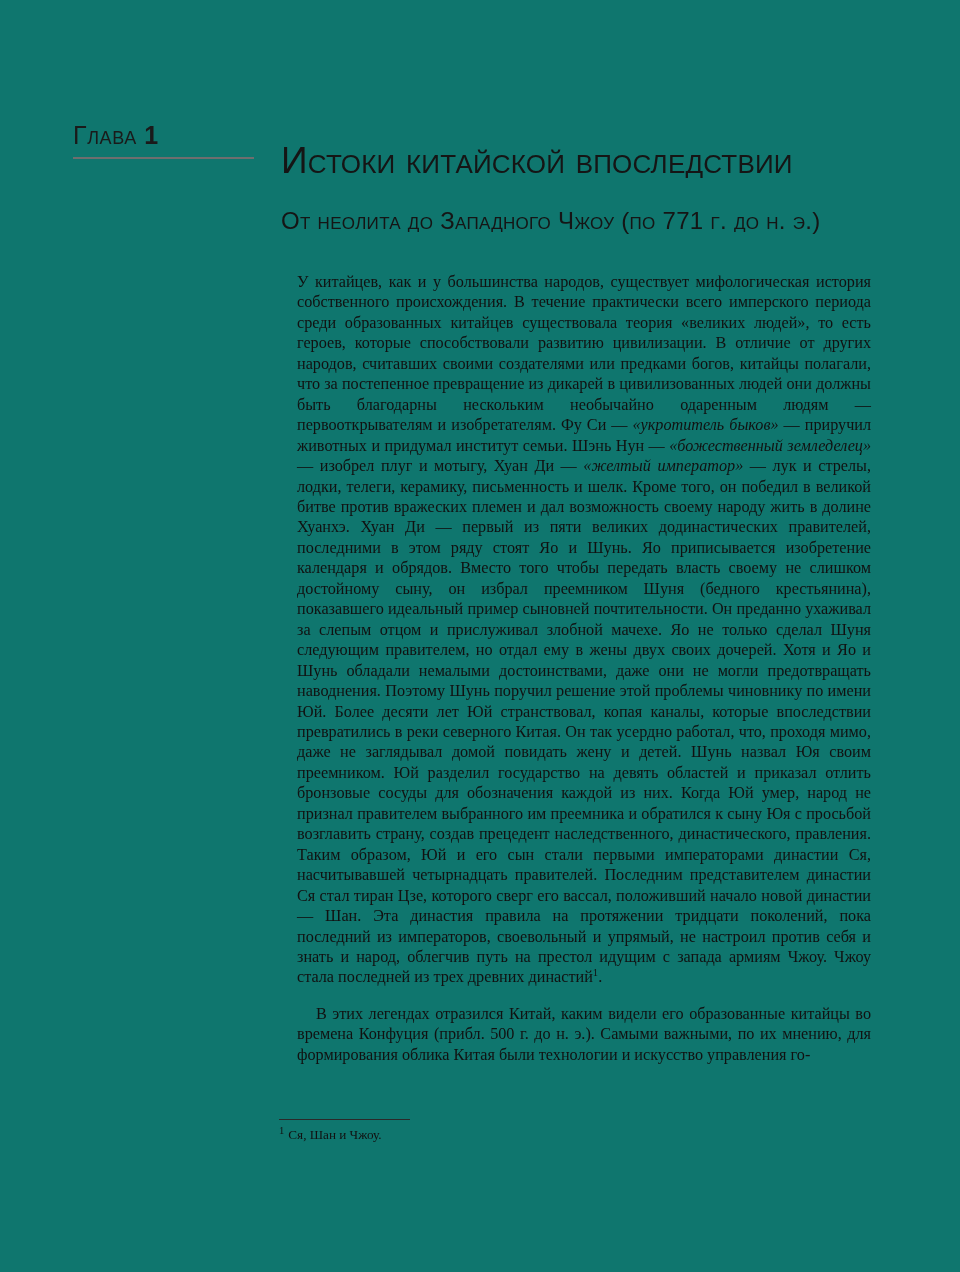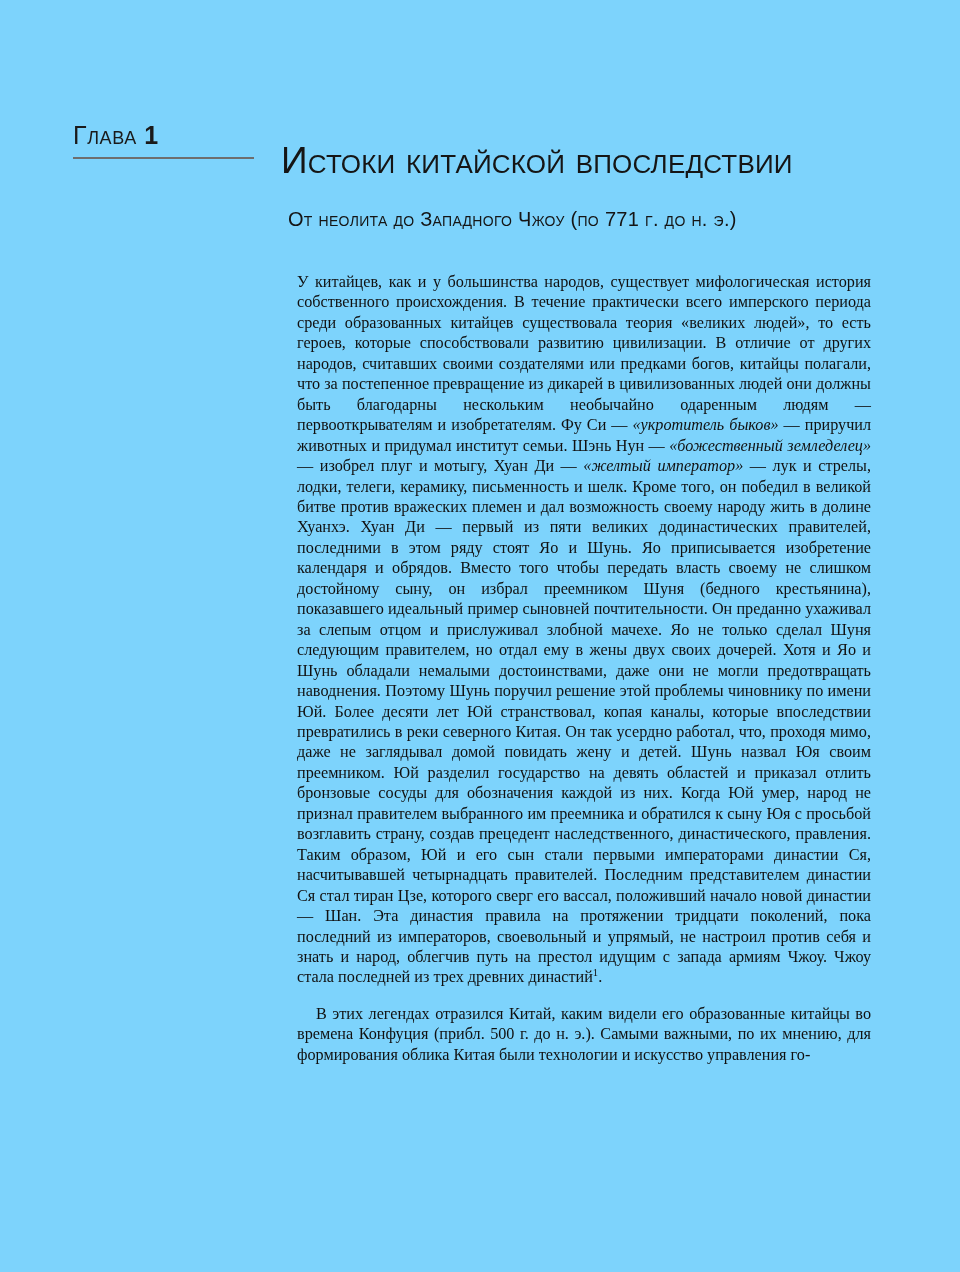--- a/index.html
+++ b/index.html
@@ -4,21 +4,21 @@
 <style>
   html, body {
     margin: 0;
     padding: 0;
     background: #ffffff;
   }
   .page {
     position: relative;
     width: 960px;
     height: 1272px;
-    background: #7dd3fc;
+    background: #0f766e;
     overflow: hidden;
     font-family: "Liberation Serif", serif;
     color: #111111;
   }
 
   
   .chapter-label-block {
     position: absolute;
     left: 73px;
     top: 122px;
@@ -57,28 +57,27 @@
     font-weight: 300;
     font-variant: small-caps;
     letter-spacing: 0.2px;
     color: #151515;
     line-height: 1.18;
     white-space: nowrap;
   }
   .chapter-subtitle {
     margin-top: 12px;
     font-family: "Liberation Sans", sans-serif;
-    font-size: 20px;
+    font-size: 24px;
     font-weight: 400;
     font-variant: small-caps;
     letter-spacing: 0.3px;
     color: #151515;
     line-height: 1.2;
     white-space: nowrap;
-    margin-left: 7px;
   }
 
   
   .body-column {
     position: absolute;
     left: 281px;
     top: 256px;
     width: 606px;
   }
   .para {
@@ -146,14 +145,18 @@
     <h1 class="chapter-title">Истоки китайской впоследствии</h1>
     <h2 class="chapter-subtitle">От неолита до Западного Чжоу (по 771 г. до н. э.)</h2>
   </div>
 
   <div class="body-column">
     <p class="para"><span>У китайцев, как и у большинства народов, существует мифологическая история собственного происхождения. В течение практически всего имперского периода среди образованных китайцев существовала теория «великих людей», то есть героев, которые способствовали развитию цивилизации. В отличие от других народов, считавших своими создателями или предками богов, китайцы полагали, что за постепенное превращение из дикарей в цивилизованных людей они должны быть благодарны нескольким необычайно одаренным людям — первооткрывателям и изобретателям. Фу Си — </span><em>«укротитель быков»</em><span> — приручил животных и придумал институт семьи. Шэнь Нун — </span><em>«божественный земледелец»</em><span> — изобрел плуг и мотыгу, Хуан Ди — </span><em>«желтый император»</em><span> — лук и стрелы, лодки, телеги, керамику, письменность и шелк. Кроме того, он победил в великой битве против вражеских племен и дал возможность своему народу жить в долине Хуанхэ. Хуан Ди — первый из пяти великих додинастических правителей, последними в этом ряду стоят Яо и Шунь. Яо приписывается изобретение календаря и обрядов. Вместо того чтобы передать власть своему не слишком достойному сыну, он избрал преемником Шуня (бедного крестьянина), показавшего идеальный пример сыновней почтительности. Он преданно ухаживал за слепым отцом и прислуживал злобной мачехе. Яо не только сделал Шуня следующим правителем, но отдал ему в жены двух своих дочерей. Хотя и Яо и Шунь обладали немалыми достоинствами, даже они не могли предотвращать наводнения. Поэтому Шунь поручил решение этой проблемы чиновнику по имени Юй. Более десяти лет Юй странствовал, копая каналы, которые впоследствии превратились в реки северного Китая. Он так усердно работал, что, проходя мимо, даже не заглядывал домой повидать жену и детей. Шунь назвал Юя своим преемником. Юй разделил государство на девять областей и приказал отлить бронзовые сосуды для обозначения каждой из них. Когда Юй умер, народ не признал правителем выбранного им преемника и обратился к сыну Юя с просьбой возглавить страну, создав прецедент наследственного, династического, правления. Таким образом, Юй и его сын стали первыми императорами династии Ся, насчитывавшей четырнадцать правителей. Последним представителем династии Ся стал тиран Цзе, которого сверг его вассал, положивший начало новой династии — Шан. Эта династия правила на протяжении тридцати поколений, пока последний из императоров, своевольный и упрямый, не настроил против себя и знать и народ, облегчив путь на престол идущим с запада армиям Чжоу. Чжоу стала последней из трех древних династий</span><sup>1</sup><span>.</span></p>
 
     <p class="para indent">В этих легендах отразился Китай, каким видели его образованные китайцы во времена Конфуция (прибл. 500 г. до н. э.). Самыми важными, по их мнению, для формирования облика Китая были технологии и искусство управления го-</p>
   </div>
 
+  <div class="footnote-block">
+    <div class="footnote-rule"></div>
+    <p class="footnote-text"><sup>1</sup><span>Ся, Шан и Чжоу.</span></p>
+  </div>
 
 </div>
 
 </body></html>

